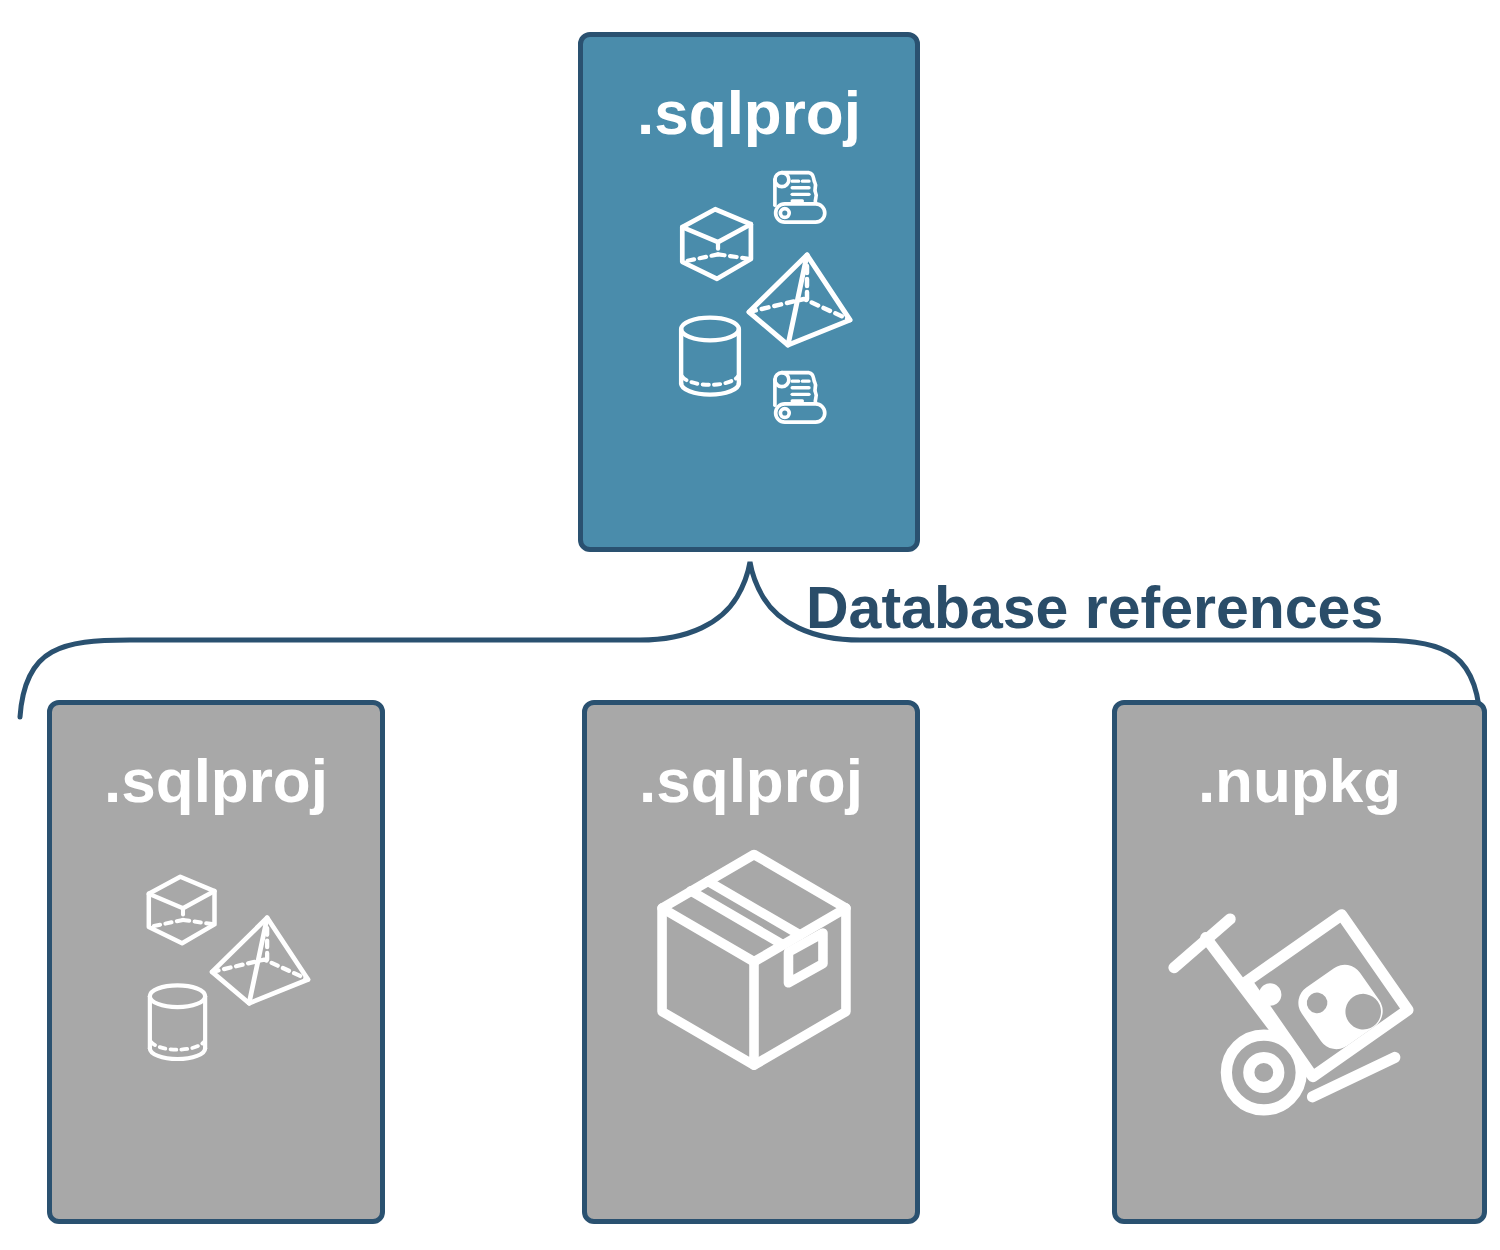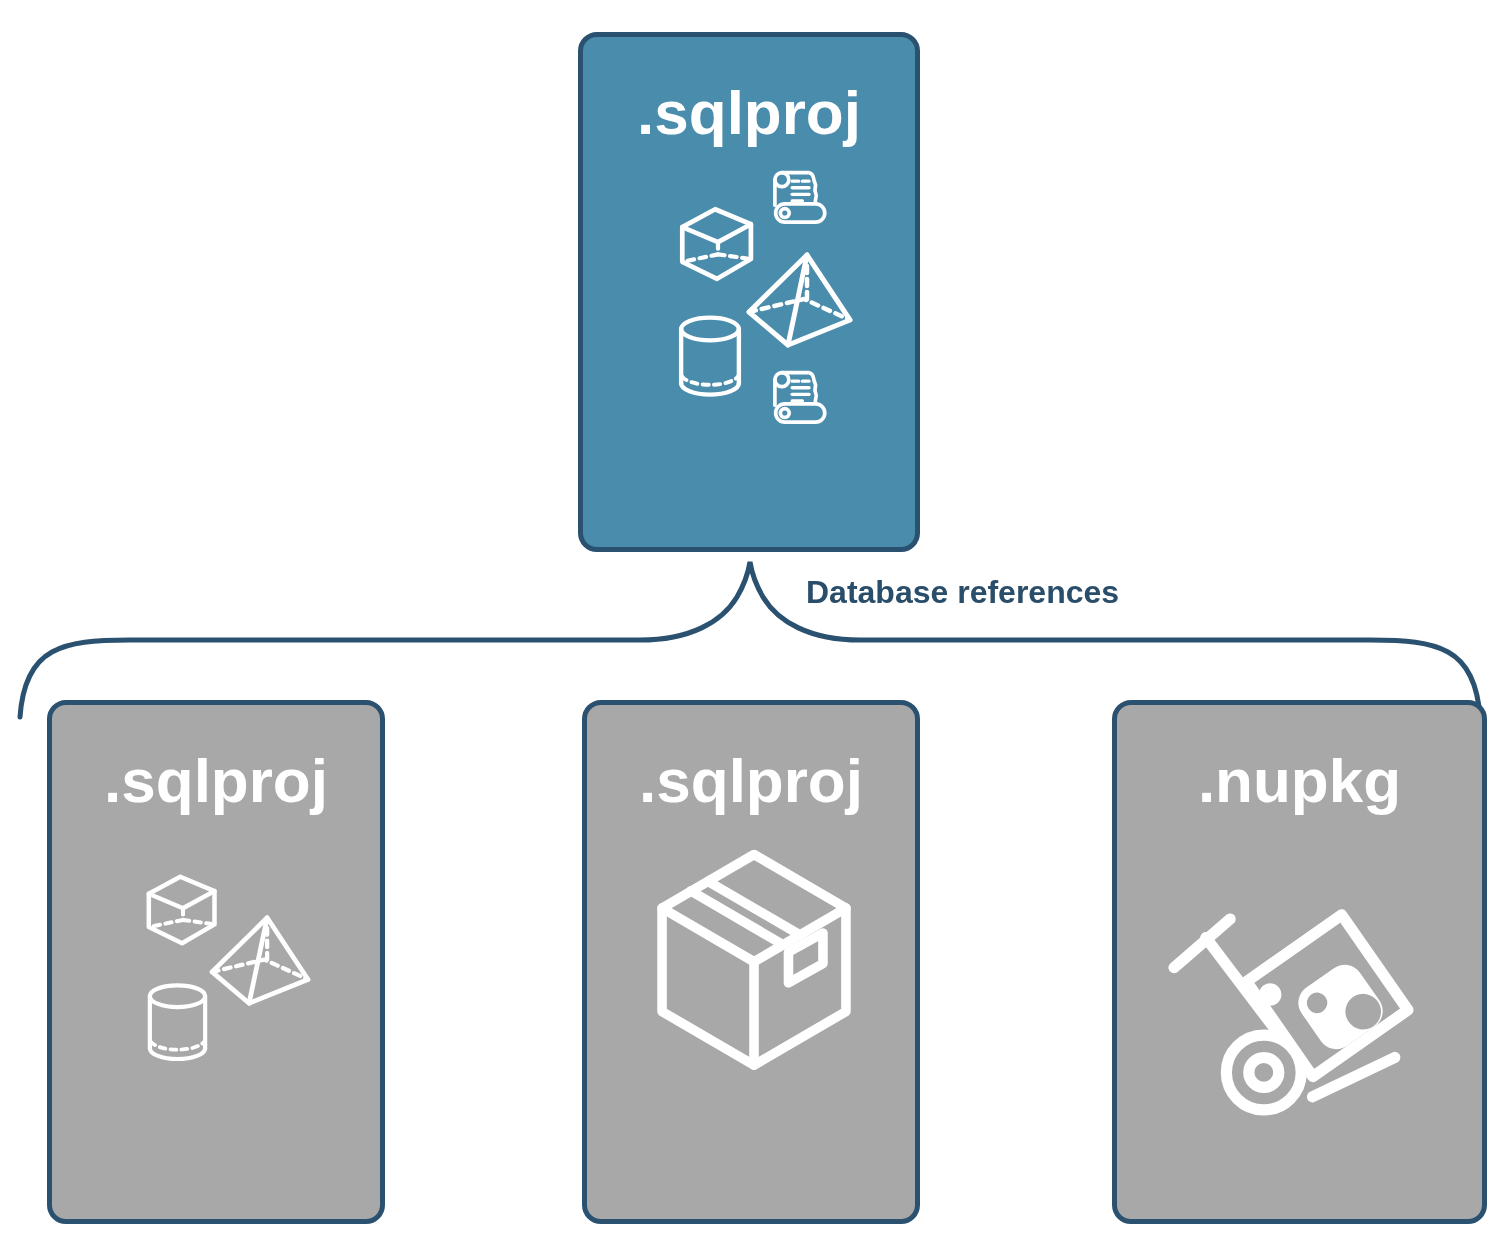--- a/index.html
+++ b/index.html
@@ -21,29 +21,29 @@
   }
   .brace{
     position:absolute;left:0;top:0;width:1500px;height:1250px;
     pointer-events:none;
   }
   .brace path{
     fill:none;stroke:var(--stroke);stroke-width:5;stroke-linecap:round;
   }
   .conn-label{
     position:absolute;left:806px;top:574px;
-    font-size:32px;font-weight:bold;
+    font-size:59px;font-weight:bold;
     color:var(--label-text);
     letter-spacing:0px;
     white-space:nowrap;
   }
   .node{
     position:absolute;
     border:5px solid var(--stroke);
-    border-radius:19px;
+    border-radius:12px;
   }
   .node-root{
     left:578px;top:32px;width:342px;height:520px;
     background:var(--accent-fill);
   }
   .node-child{
     top:700px;width:338px;height:524px;
     background:var(--child-fill);
   }
   .node-c0{left:47px;}

